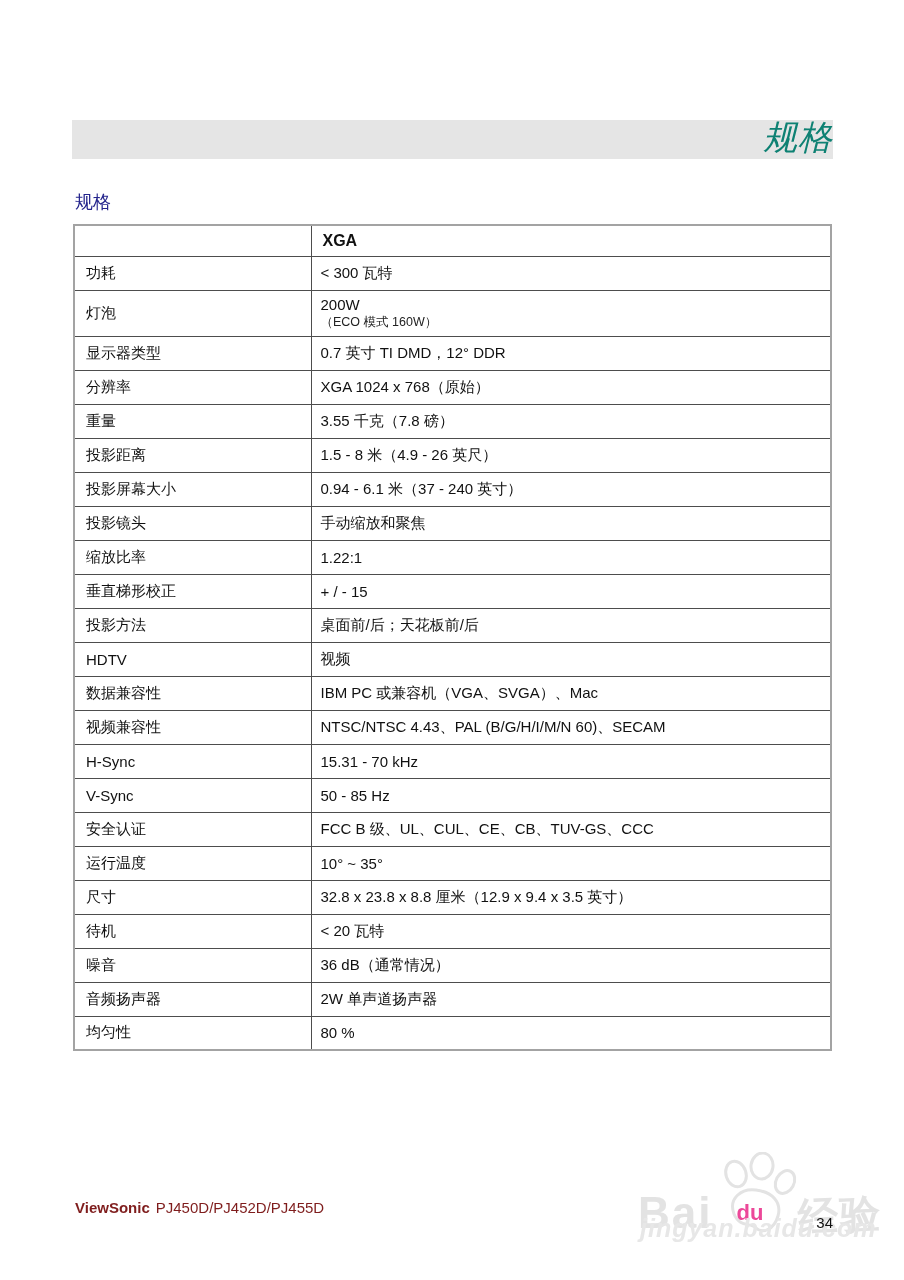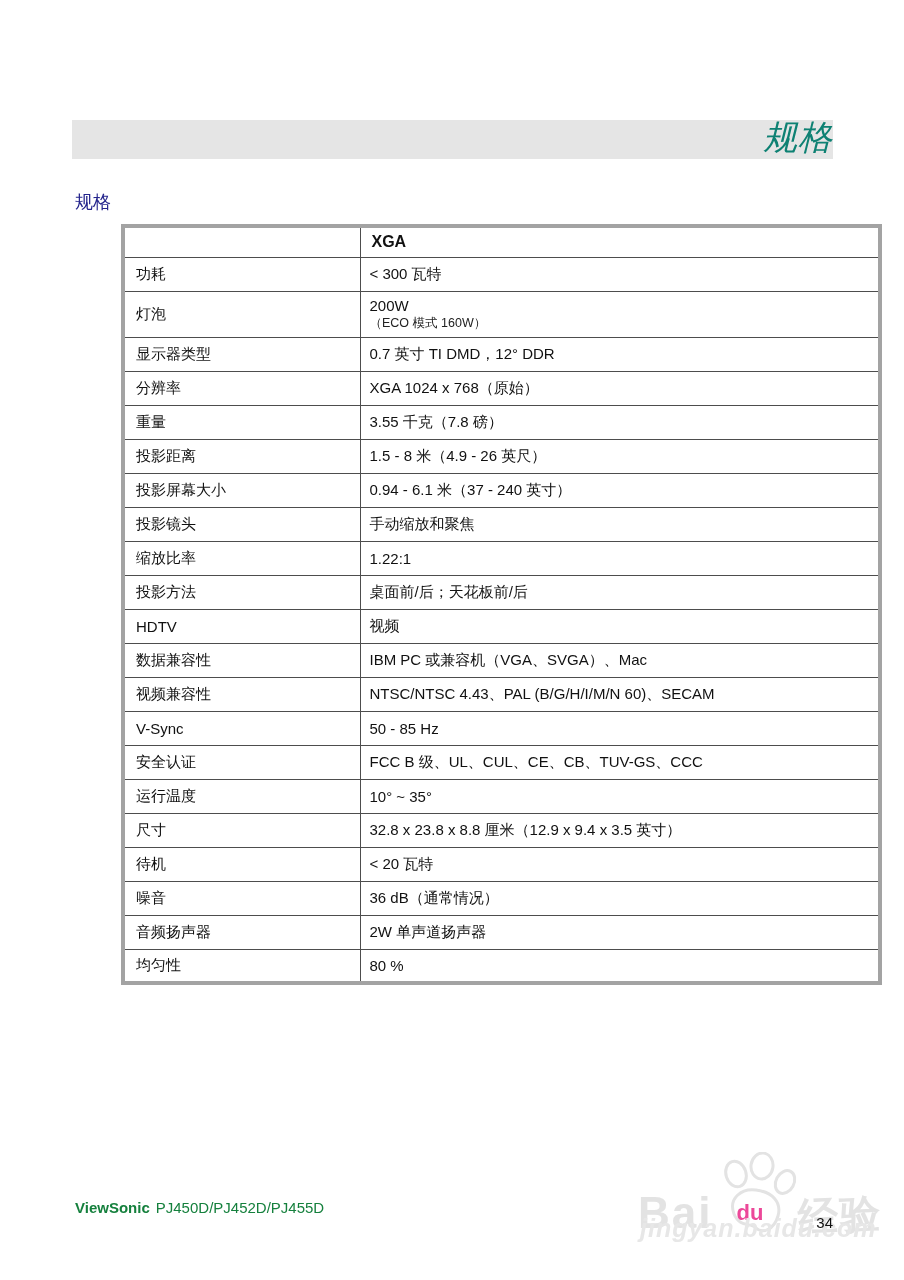--- a/index.html
+++ b/index.html
@@ -40,22 +40,21 @@
     font-weight: 500;
     color: #23238c;
   }
 
   
   .spec-table-wrap { position: absolute; left: 73px; top: 224px; }
   table.spec {
     border-collapse: collapse;
     table-layout: fixed;
     width: 757px;
-    border: 4px solid #a3a3a3;
-    margin-left: 48px;
+    border: 2px solid #a3a3a3;
   }
   table.spec td, table.spec th {
     border: 1px solid #4d4d4d;
     vertical-align: middle;
     text-align: left;
     padding: 5px 10px 5px 11px;
     font-size: 15px;
     color: #111111;
     font-weight: normal;
     overflow: hidden;
@@ -66,21 +65,21 @@
   table.spec tr.hdr th { height: 31px; font-weight: bold; font-size: 16px; }
   table.spec tr.row td { height: 34px; }
   table.spec td.value-cell { padding-left: 9px; }
   table.spec .sub { font-size: 12.5px; color: #222; margin-top: 1px; }
 
   
   .footer-left {
     position: absolute;
     left: 75px; top: 1199px;
     font-size: 15px;
-    color: #15803d;
+    color: #7f1d1d;
     z-index: 3;
   }
   .footer-left .brand { font-weight: bold; }
   .footer-left .models { margin-left: 6px; }
   .page-number {
     position: absolute;
     right: 71px; top: 1197px;
     font-size: 15px;
     color: #111;
     z-index: 3;
@@ -209,20 +208,26 @@
               <div>手动缩放和聚焦</div>
             </td>
           </tr>
           <tr class="row">
             <td class="label-cell">缩放比率</td>
             <td class="value-cell">
               <div>1.22:1</div>
             </td>
           </tr>
           <tr class="row">
+            <td class="label-cell">垂直梯形校正</td>
+            <td class="value-cell">
+              <div>+ / - 15</div>
+            </td>
+          </tr>
+          <tr class="row">
             <td class="label-cell">投影方法</td>
             <td class="value-cell">
               <div>桌面前/后；天花板前/后</div>
             </td>
           </tr>
           <tr class="row">
             <td class="label-cell">HDTV</td>
             <td class="value-cell">
               <div>视频</div>
             </td>
@@ -230,20 +235,26 @@
           <tr class="row">
             <td class="label-cell">数据兼容性</td>
             <td class="value-cell">
               <div>IBM PC 或兼容机（VGA、SVGA）、Mac</div>
             </td>
           </tr>
           <tr class="row">
             <td class="label-cell">视频兼容性</td>
             <td class="value-cell">
               <div>NTSC/NTSC 4.43、PAL (B/G/H/I/M/N 60)、SECAM</div>
+            </td>
+          </tr>
+          <tr class="row">
+            <td class="label-cell">H-Sync</td>
+            <td class="value-cell">
+              <div>15.31 - 70 kHz</div>
             </td>
           </tr>
           <tr class="row">
             <td class="label-cell">V-Sync</td>
             <td class="value-cell">
               <div>50 - 85 Hz</div>
             </td>
           </tr>
           <tr class="row">
             <td class="label-cell">安全认证</td>

